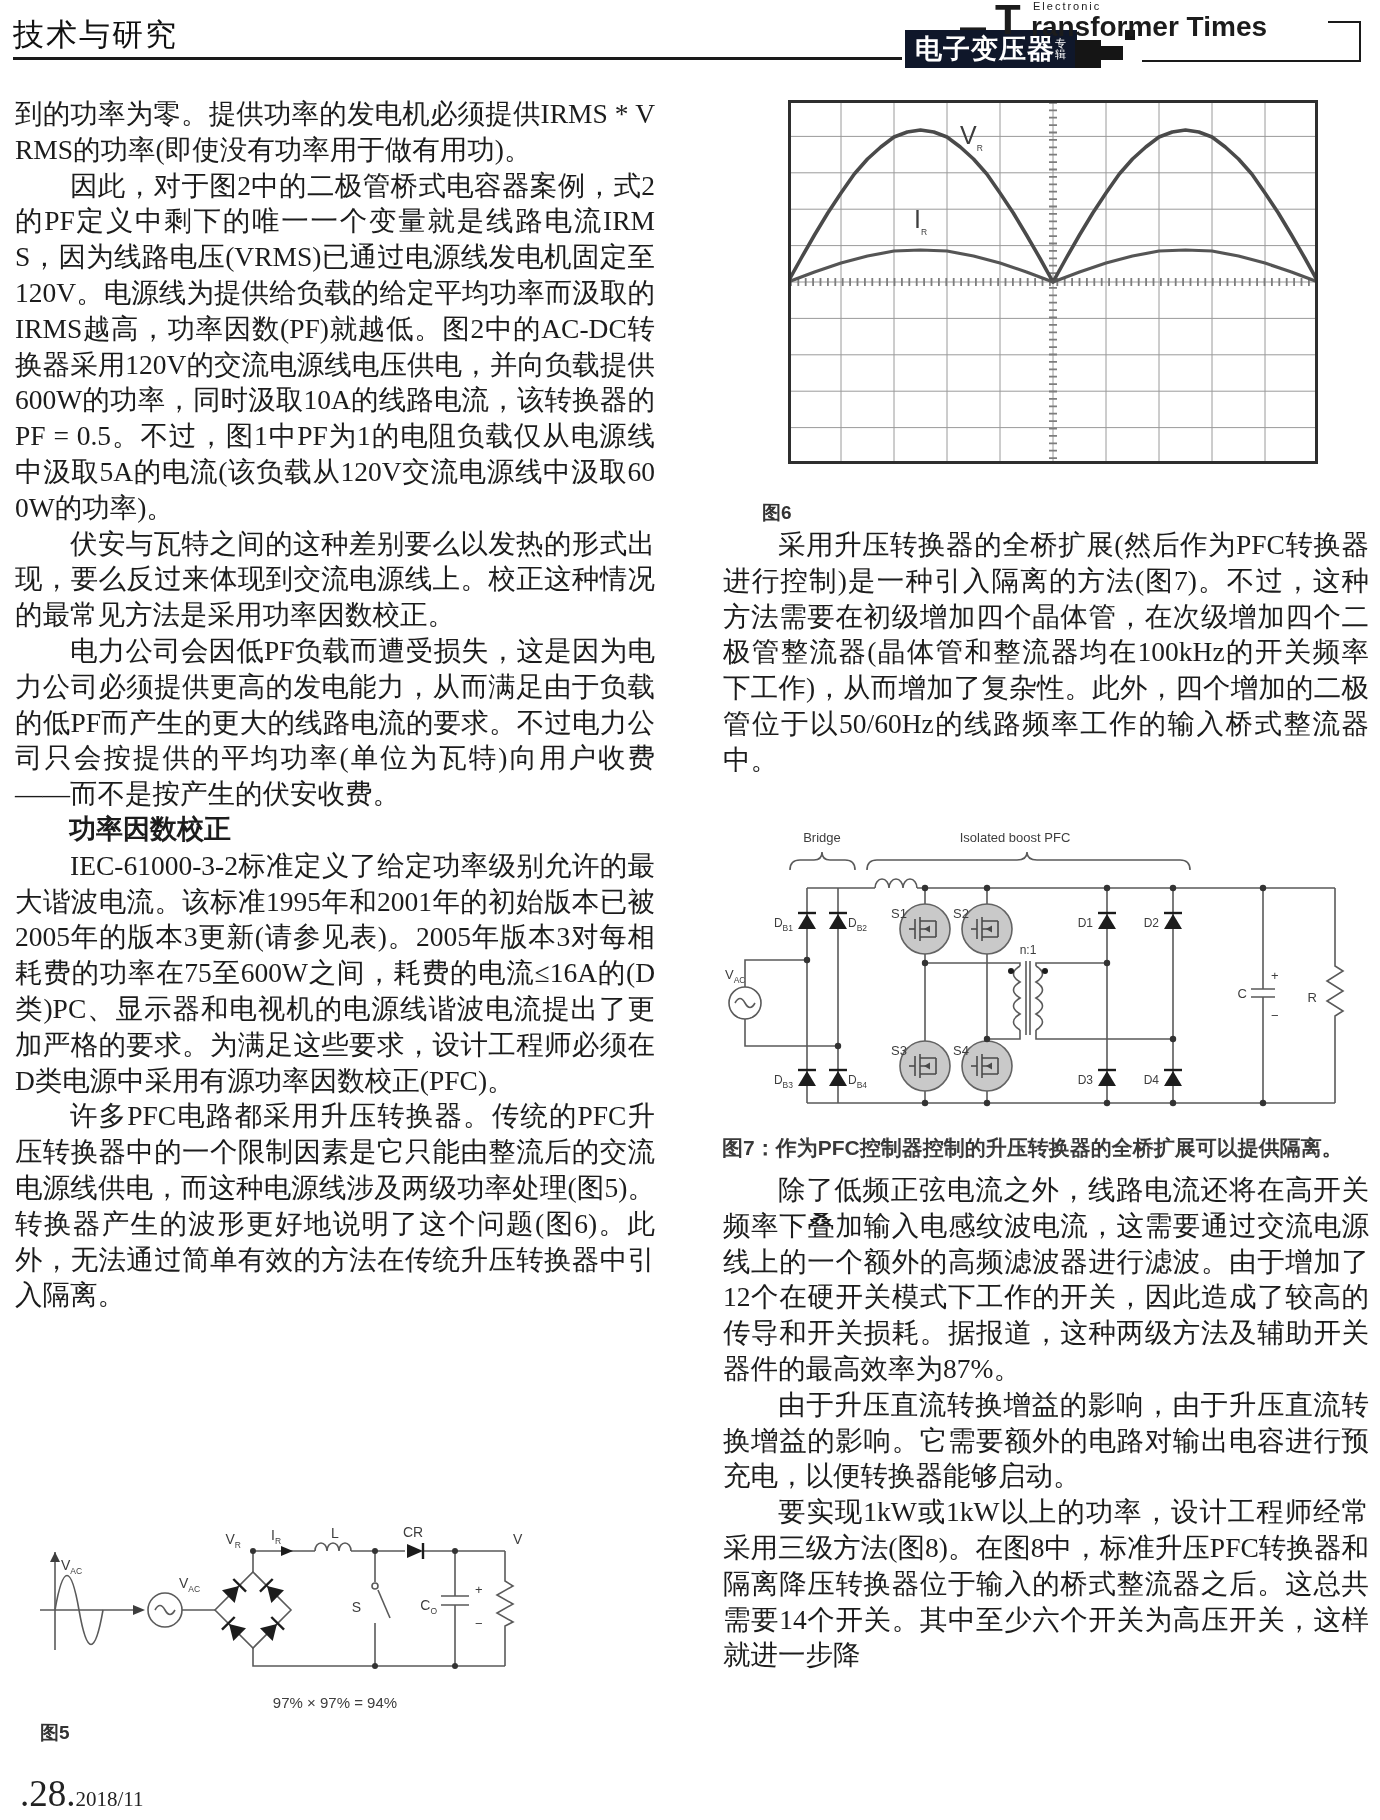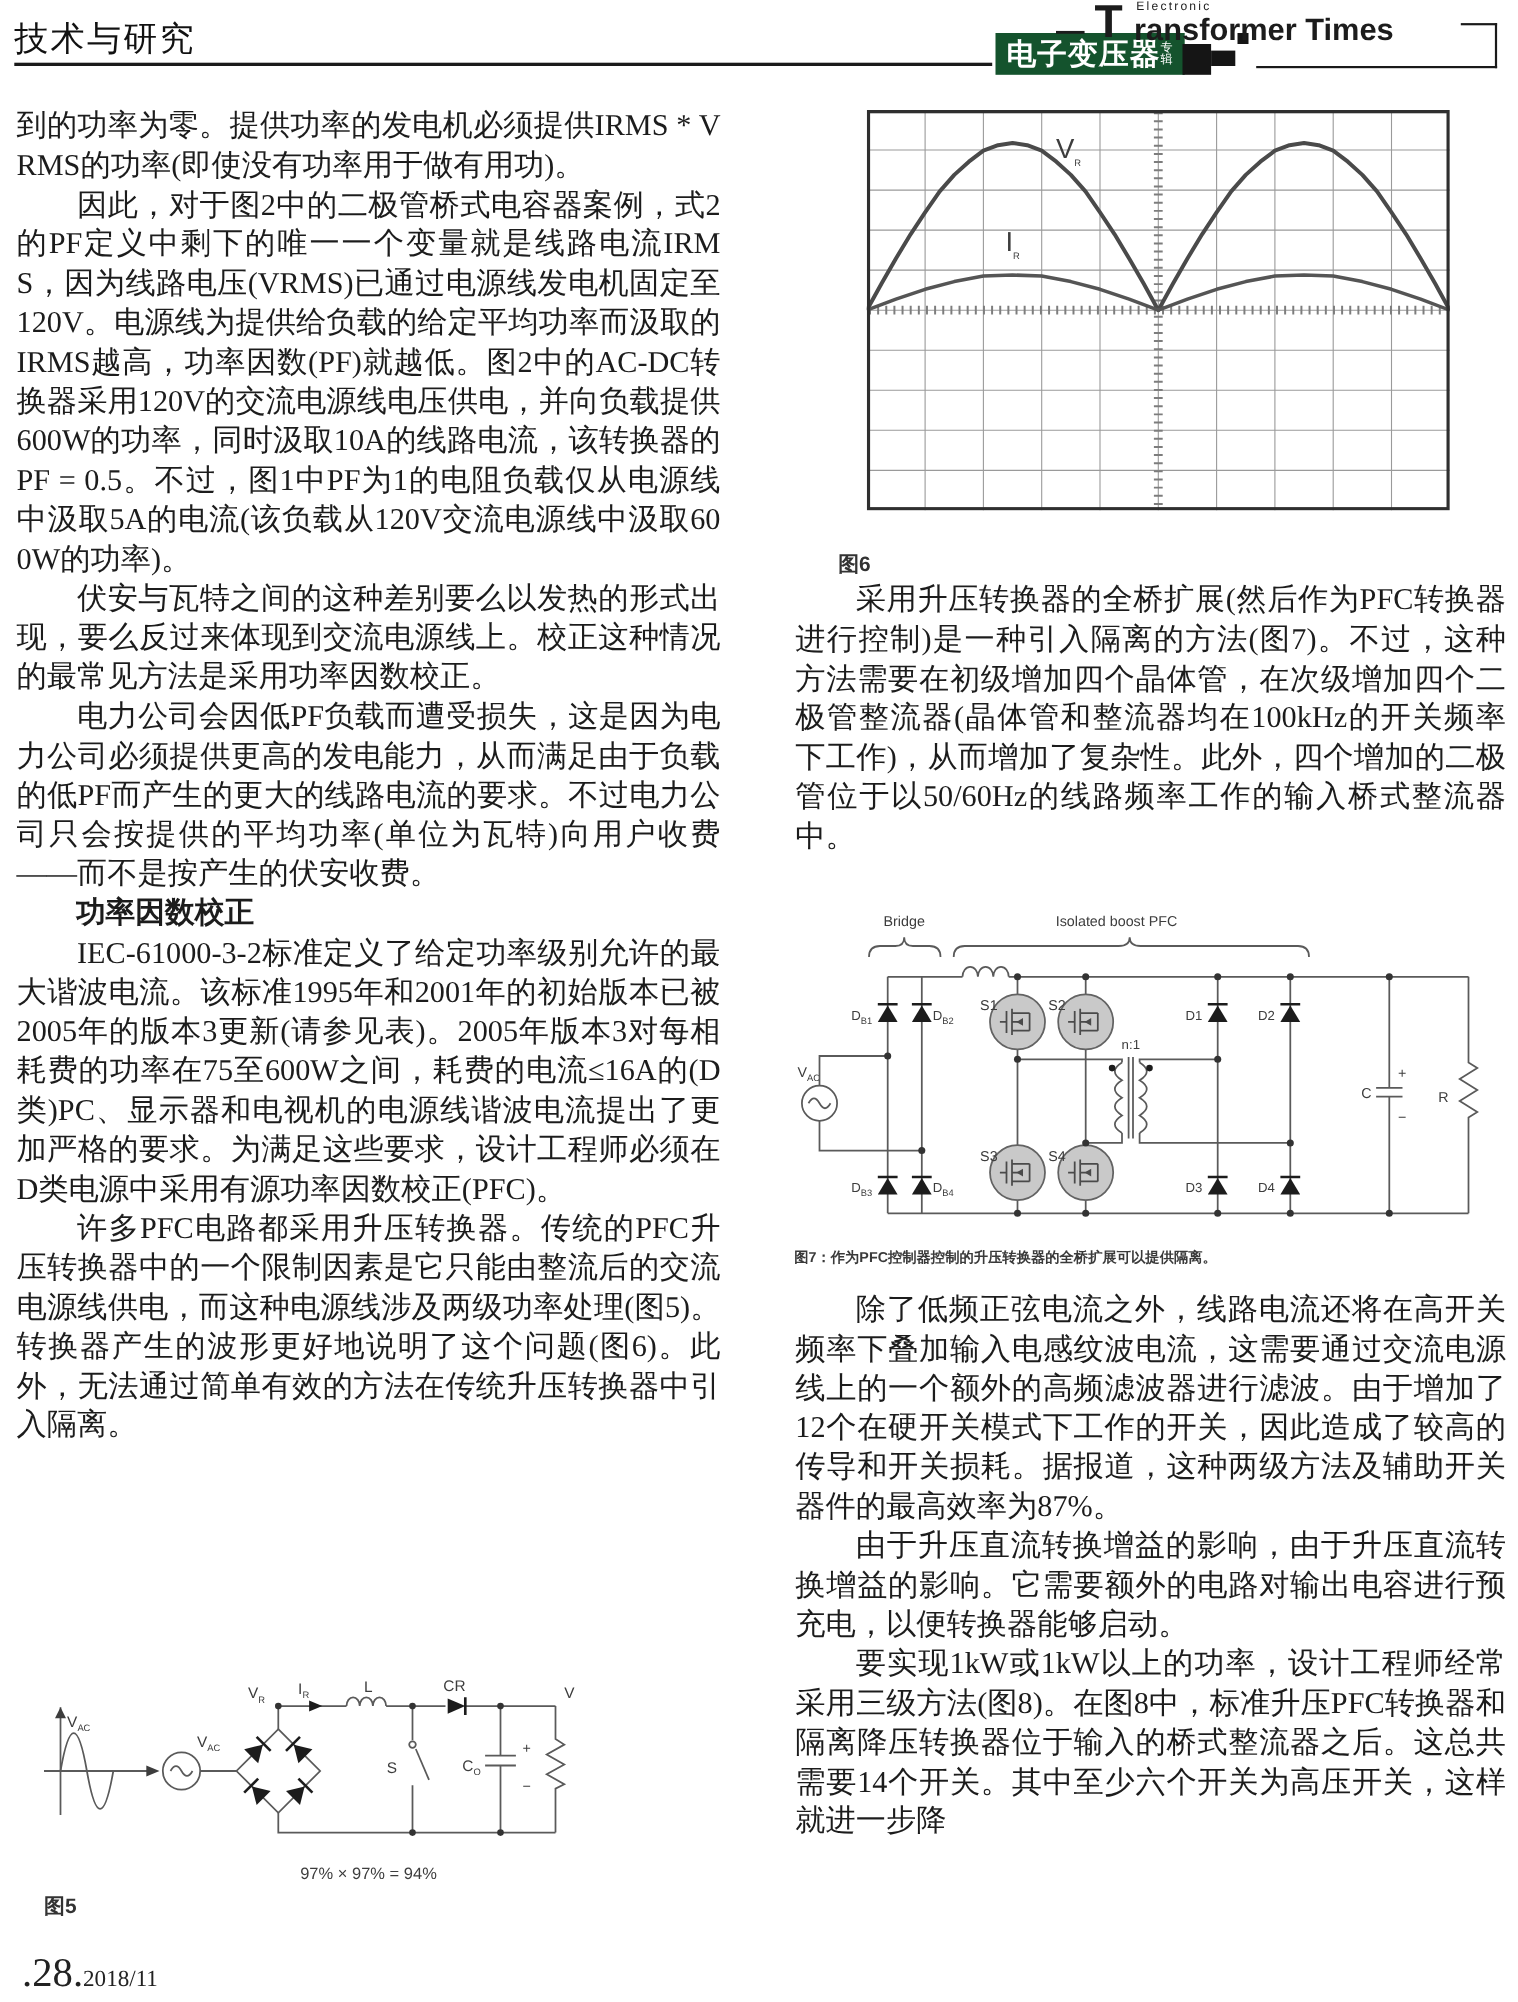--- a/index.html
+++ b/index.html
@@ -3,39 +3,39 @@
 <meta charset="utf-8">
 <style>
   html,body{margin:0;padding:0;background:#e8e8e8;}
   #page{position:relative;width:1380px;height:1820px;background:#ffffff;overflow:hidden;
         font-family:"Liberation Serif","DejaVu Serif",serif;color:#1c1c1c;}
   .abs{position:absolute;}
   
   #section-title{left:13px;top:14px;font-family:"Liberation Sans","DejaVu Sans",sans-serif;
 romanization                 font-weight:bold;font-size:31px;letter-spacing:2px;color:#111;}
   .rule{background:#1a1a1a;}
-  #badge{left:905px;top:30px;width:172px;height:38px;background:#14532d;display:flex;align-items:center;justify-content:center;}
+  #badge{left:905px;top:30px;width:172px;height:38px;background:#0f172a;display:flex;align-items:center;justify-content:center;}
   #badge .main{color:#fff;font-family:"Liberation Sans",sans-serif;font-weight:bold;font-size:27px;letter-spacing:1px;line-height:1;}
   #badge .tag{color:#fff;font-family:"Liberation Sans",sans-serif;font-size:11px;line-height:11px;margin-left:0;width:12px;word-break:break-all;}
   .step{background:#151515;}
   #brand-dash{left:960px;top:12px;font-size:26px;font-weight:bold;font-family:"Liberation Sans",sans-serif;}
   #brand-t{left:995px;top:-4px;font-size:42px;font-weight:bold;font-family:"Liberation Sans",sans-serif;}
   #brand-electronic{left:1033px;top:0px;font-size:11px;font-weight:normal;letter-spacing:2px;font-family:"Liberation Sans",sans-serif;}
   #brand-rest{left:1031px;top:11px;font-size:28px;font-weight:bold;font-family:"Liberation Sans",sans-serif;letter-spacing:0px;}
   
   .col{position:absolute;font-size:27.5px;line-height:35.8px;text-align:justify;text-justify:inter-character;word-break:break-all;color:#1c1c1c;}
   .col p{margin:0;text-indent:2em;}
   .col p.noindent{text-indent:0;}
   .col .heading{font-weight:bold;text-indent:2em;font-family:"Liberation Sans",sans-serif;font-size:27px;}
   #left-col{left:15px;top:96px;width:640px;}
   #right-col-1{left:723px;top:527px;width:646px;}
   #right-col-2{left:723px;top:1172px;width:646px;}
   .figlabel{font-family:"Liberation Sans",sans-serif;font-weight:bold;font-size:19px;color:#333;}
   #fig7-caption{left:722px;top:1134px;width:650px;font-family:"Liberation Sans",sans-serif;
-                font-weight:bold;font-size:13px;color:#3a3a3a;}
+                font-weight:bold;font-size:21px;color:#3a3a3a;}
   
   #footer{left:20px;top:1772px;font-family:"Liberation Serif",serif;color:#222;}
   #footer .pg{font-size:37px;}
   #footer .iss{font-size:21px;}
   svg text{font-family:"Liberation Sans","DejaVu Sans",sans-serif;fill:#3d3d3d;}
   svg .sub{font-size:8.5px;}
   svg .wire{stroke:#5a5a5a;stroke-width:1.6;fill:none;}
 </style>
 </head>
 <body>

